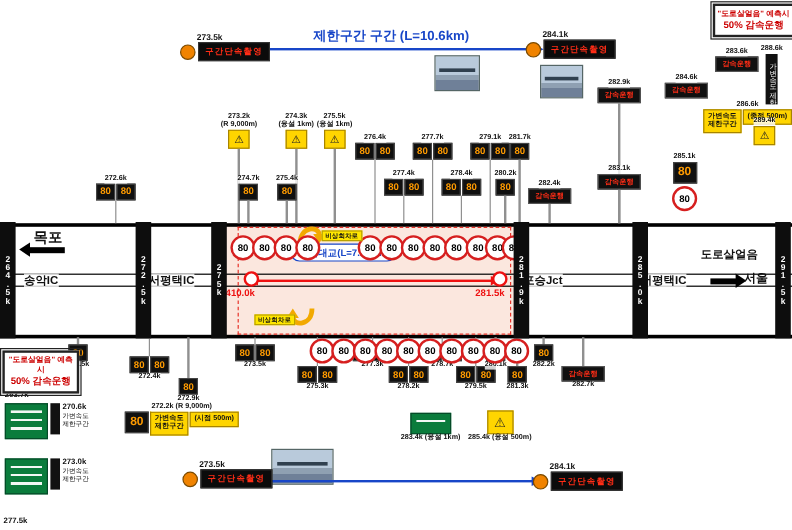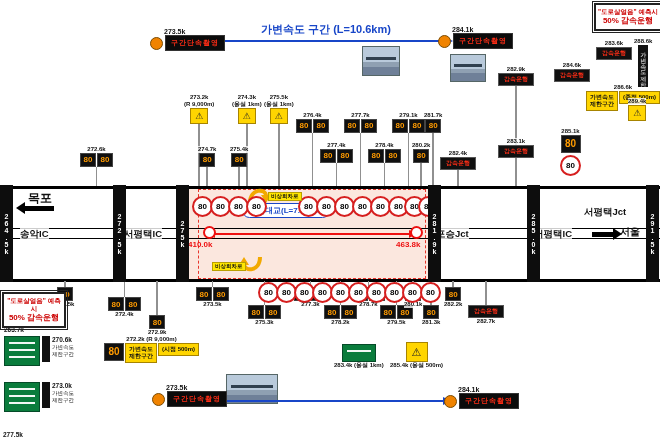--- a/index.html
+++ b/index.html
@@ -78,21 +78,21 @@
   .cap{font-size:5.5px;white-space:pre;line-height:1.2;}
   .uchip{position:absolute;background:#ffe600;border:1px solid #b9a000;font-size:5.5px;font-weight:bold;
          padding:0 2px;z-index:6;white-space:nowrap;}
   .uturn{position:absolute;z-index:5;}
 </style>
 </head>
 <body>
 
 <div id="stage">
 
-  <div class="title" style="left:206px;top:22px;width:240px;">가변속도 구간 (L=10.6km)</div>
+  <div class="title" style="left:206px;top:22px;width:240px;">제한구간 구간 (L=10.6km)</div>
   <div class="bluearrow" style="left:206px;top:40px;width:240px;">
     <div class="ah ah-l"></div>
     <div class="ah ah-r"></div>
   </div>
   <div class="bluearrow" style="left:212px;top:400px;width:232px;">
     <div class="ah ah-l"></div>
     <div class="ah ah-r"></div>
   </div>
 
   <div class="icebox" style="left:594px;top:3px;">
@@ -112,35 +112,35 @@
   <div class="dashedzone"></div>
 
   <div class="cityname" style="left:28px;top:190px;">목포</div>
   <div class="blkarrow" style="left:24px;top:206px;width:30px;">
     <div class="bah-l"></div>
   </div>
   <div class="icname" style="left:20px;top:228px;">송악IC</div>
   <div class="icname" style="left:124px;top:228px;">서평택IC</div>
   <div class="icname" style="left:436px;top:228px;">포승Jct</div>
   <div class="icname" style="left:534px;top:228px;">서평택IC</div>
-  <div class="icname" style="left:584px;top:206px;">서평택Jct</div>
+  <div class="icname" style="left:584px;top:206px;">도로살얼음</div>
   <div class="blkarrow" style="left:592px;top:232px;width:22px;">
     <div class="bah-r"></div>
   </div>
   <div class="cityname" style="left:620px;top:225px;font-size:10px;">서울</div>
 
   <div class="pill" style="left:242px;top:203px;">서해대교(L=7.31km)</div>
   <div class="zoneline" style="left:214px;top:233px;width:196px;">
     <div class="ah rah-l"></div>
     <div class="ah rah-r"></div>
   </div>
   <div class="redicon" style="left:203px;top:226px;"></div>
   <div class="redkm" style="left:188px;top:240px;">410.0k</div>
   <div class="redicon" style="left:410px;top:226px;"></div>
-  <div class="redkm" style="left:396px;top:240px;">463.8k</div>
+  <div class="redkm" style="left:396px;top:240px;">281.5k</div>
 
   <svg class="uturn" style="left:246px;top:184px;" width="26" height="20">
     <path d="M4 19 C4 4 20 4 20 12" stroke="#f2a900" stroke-width="4" fill="none"></path>
     <polygon points="15,11 25,11 20,19" fill="#f2a900"></polygon>
   </svg>
   <div class="uchip" style="left:268px;top:192px;">비상회차로</div>
   <svg class="uturn" style="left:238px;top:256px;" width="26" height="20">
     <path d="M22 1 C22 16 6 16 6 8" stroke="#f2a900" stroke-width="4" fill="none"></path>
     <polygon points="1,9 11,9 6,1" fill="#f2a900"></polygon>
   </svg>

